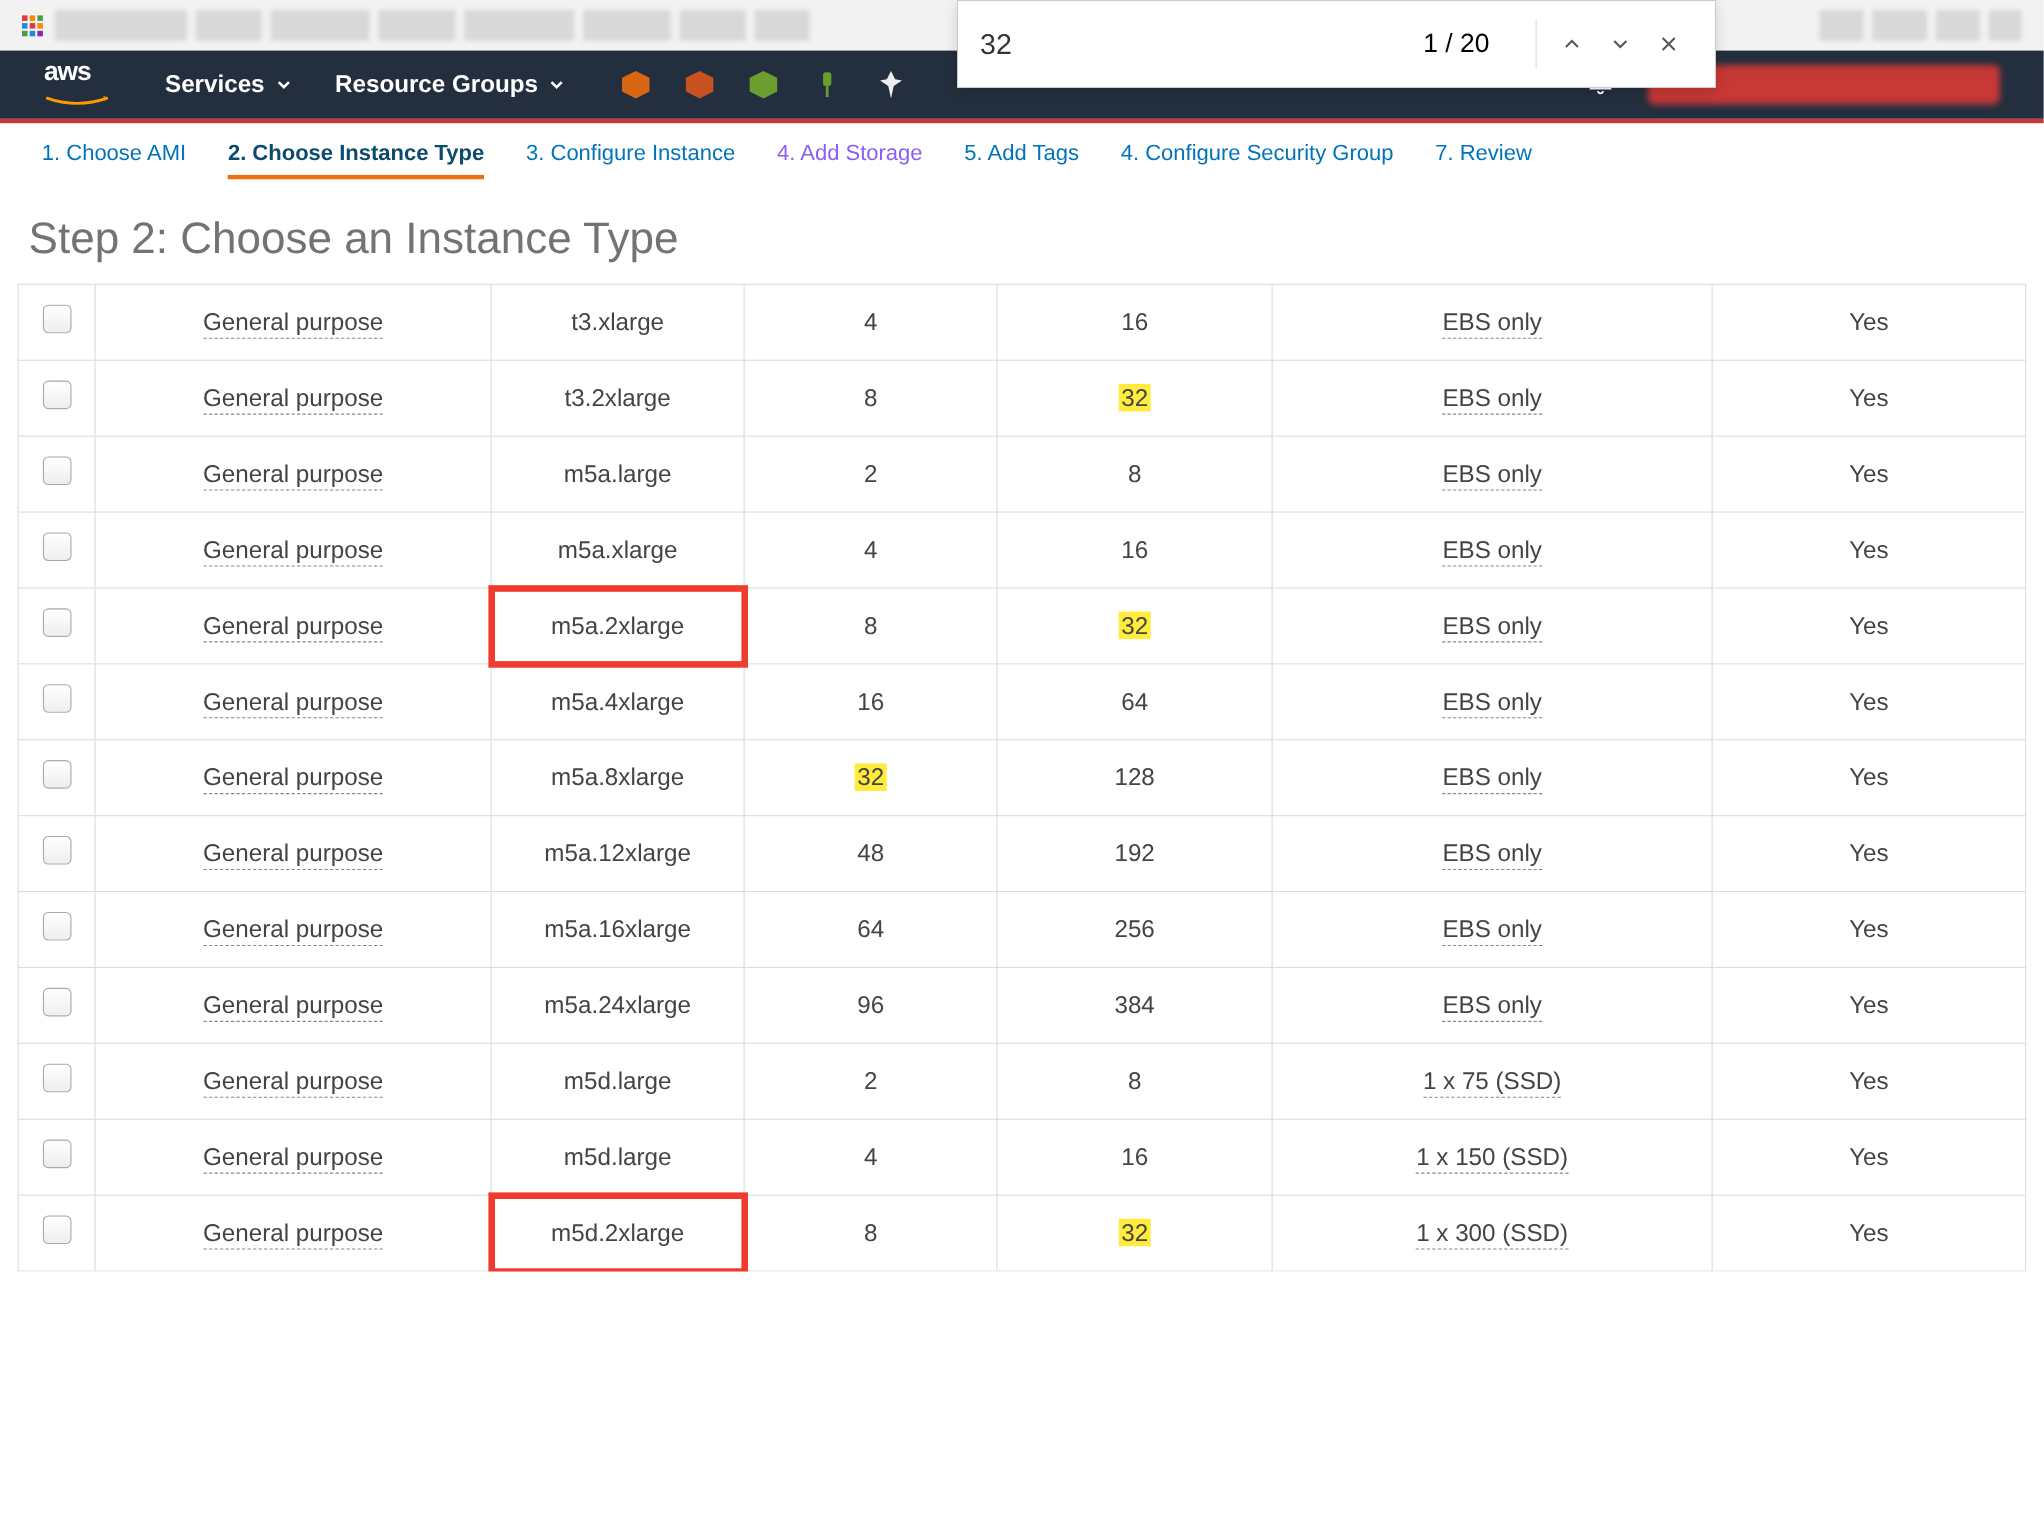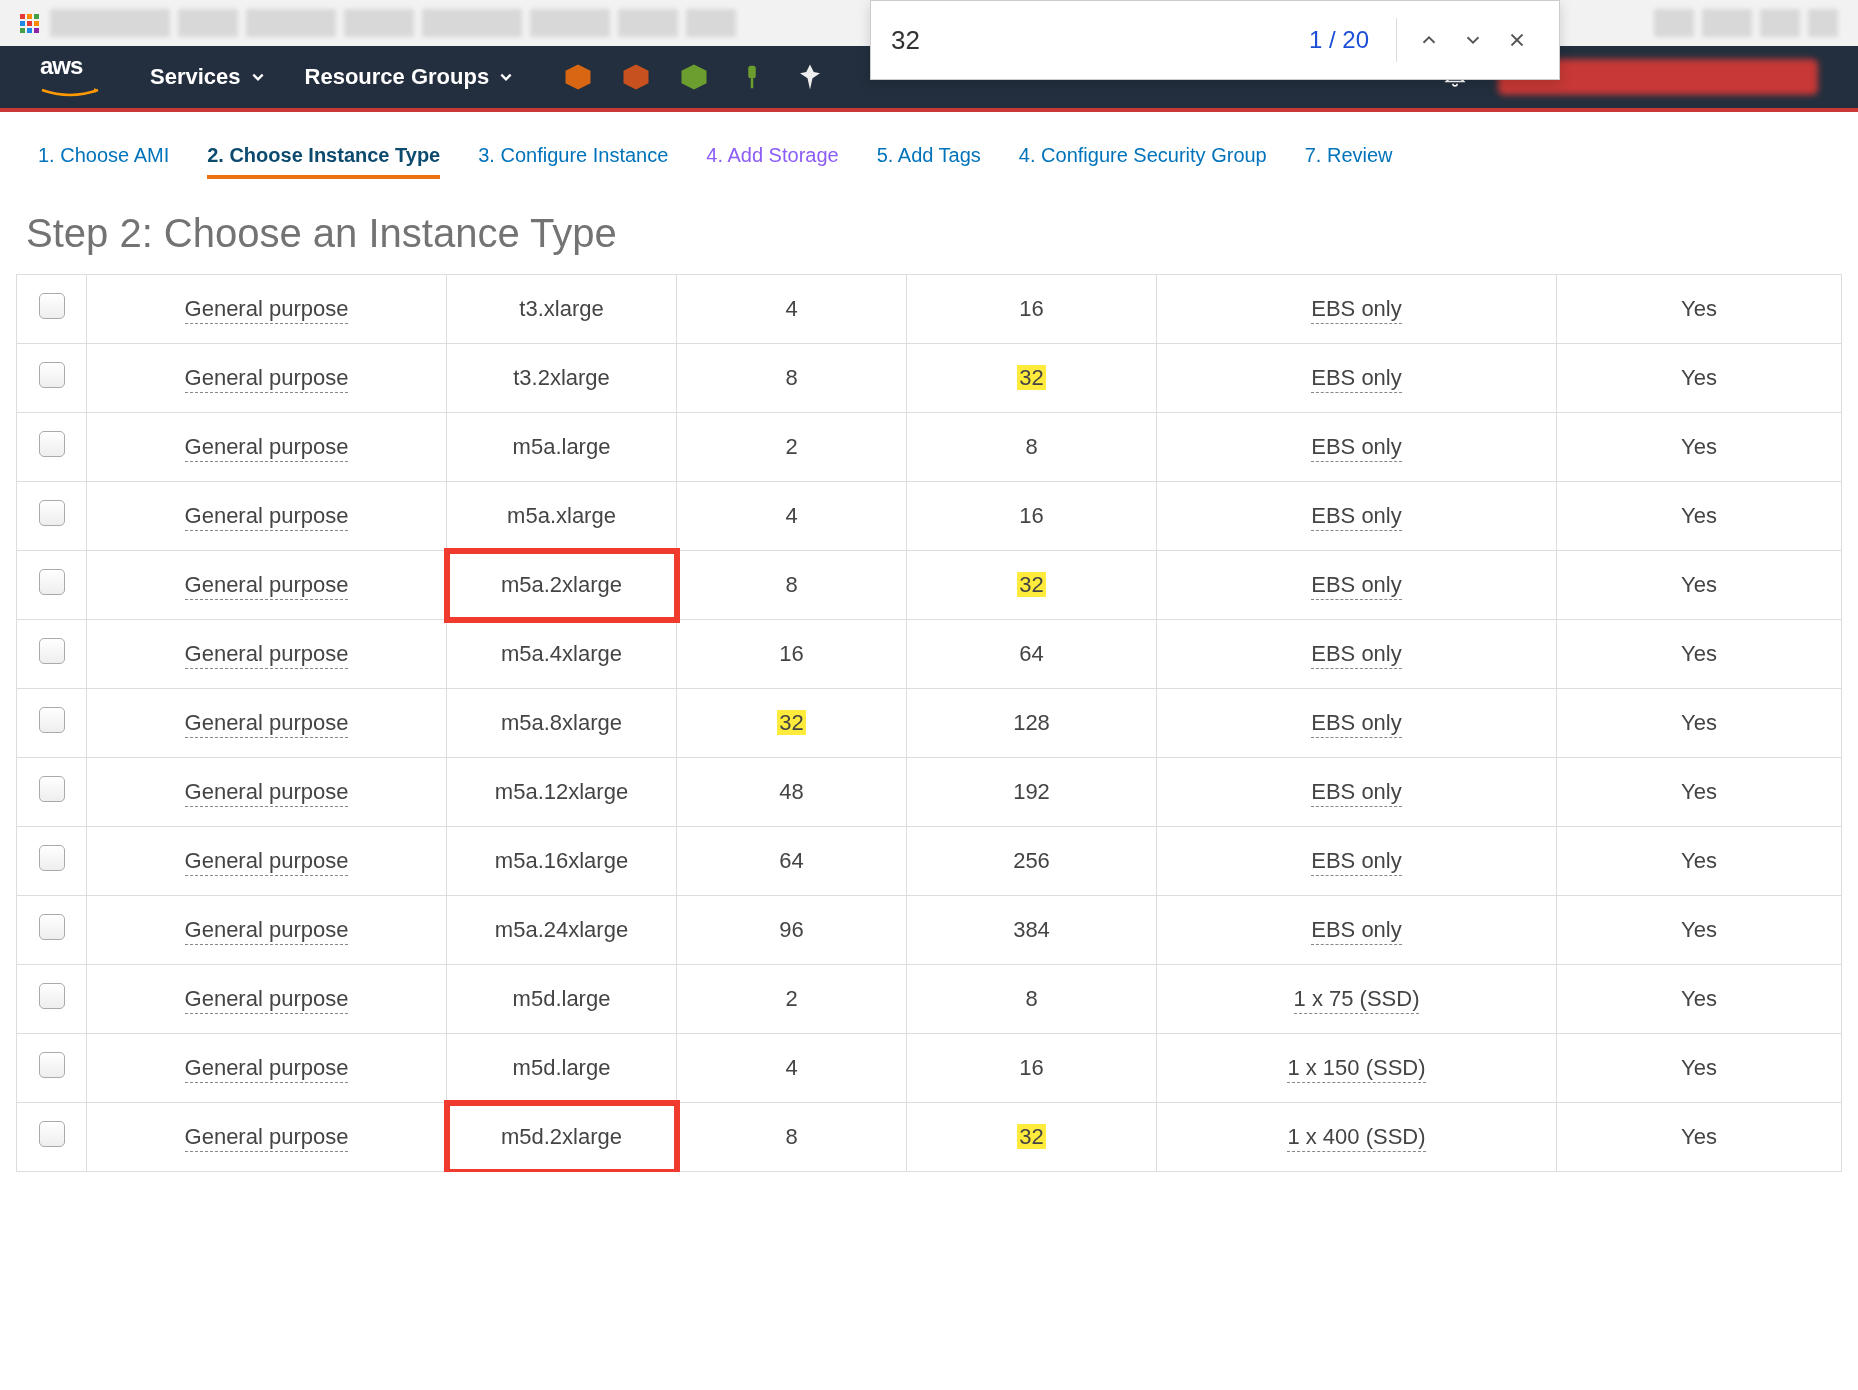--- a/index.html
+++ b/index.html
@@ -7,21 +7,21 @@
   
   
   .browser-strip { height: 46px; background: #f2f2f2; display: flex; align-items: center; padding: 0 20px; gap: 8px; }
   .dots { display: flex; flex-wrap: wrap; width: 22px; gap: 2px; }
   .dots span { width: 5px; height: 5px; }
   .blur-block { height: 28px; background: #d8d8d8; border-radius: 2px; filter: blur(2px); }
   
   
   .find-bar { position: absolute; top: 0; left: 870px; width: 690px; height: 80px; background: #fff; border: 1px solid #ccc; box-shadow: 0 4px 12px rgba(0,0,0,0.15); display: flex; align-items: center; padding: 0 20px; z-index: 100; }
   .find-input { flex: 1; border: none; outline: none; font-size: 26px; color: #333; }
-  .find-count { font-size: 24px; color: #1d4ed8; margin-right: 17px; }
+  .find-count { font-size: 24px; color: #000000; margin-right: 32px; }
   .find-sep { width: 1px; height: 44px; background: #ddd; margin: 0 10px; }
   .find-btn { width: 44px; height: 44px; display: flex; align-items: center; justify-content: center; cursor: pointer; color: #555; }
   .find-btn svg { width: 22px; height: 22px; stroke: currentColor; stroke-width: 2; fill: none; }
   
   
   .aws-header { height: 62px; background: #232f3e; display: flex; align-items: center; padding: 0 40px; color: #fff; position: relative; }
   .aws-logo { margin-right: 50px; }
   .aws-logo-text { font-size: 24px; font-weight: 700; letter-spacing: -1px; }
   .aws-smile { width: 60px; height: 10px; margin-top: -4px; }
   .nav-item { display: flex; align-items: center; gap: 10px; margin-right: 40px; font-size: 22px; font-weight: 700; cursor: pointer; }
@@ -30,21 +30,21 @@
   .toolbar-icons { display: flex; gap: 28px; align-items: center; margin-left: 10px; }
   .tb-icon { width: 30px; height: 30px; display: flex; align-items: center; justify-content: center; }
   .spacer { flex: 1; }
   .bell { position: relative; margin-right: 30px; }
   .bell svg { width: 26px; height: 26px; stroke: #fff; stroke-width: 1.5; fill: none; }
   .bell-dot { position: absolute; top: -2px; right: -4px; width: 10px; height: 10px; border-radius: 50%; background: #0073bb; }
   .acct-blur { width: 320px; height: 36px; background: #c73836; border-radius: 6px; filter: blur(3px); }
   .red-stripe { position: absolute; left: 0; right: 0; bottom: -4px; height: 4px; background: #c73836; }
   
   
-  .wizard { display: flex; gap: 38px; padding: 36px 38px 14px; border-bottom: none; }
+  .wizard { display: flex; gap: 38px; padding: 20px 38px 14px; border-bottom: none; }
   .wiz-step { color: #0073bb; font-size: 20px; cursor: pointer; padding-bottom: 8px; }
   .wiz-step.active { color: #0c4a6e; font-weight: 700; border-bottom: 4px solid #ec7211; }
   .wiz-step.disabled { color: #8b5cf6; cursor: default; }
   
   
   .heading { font-size: 40px; font-weight: 400; color: #737373; padding: 18px 26px 18px; }
   
   
   .tbl { width: calc(100% - 32px); margin: 0 16px; border-collapse: collapse; table-layout: fixed; }
   .tbl td { border: 1px solid #ddd; padding: 18px 10px; text-align: center; font-size: 22px; color: #444; vertical-align: middle; }
@@ -293,17 +293,17 @@
         <td class="mem">16</td>
         <td class="stor"><span class="dotted">1 x 150 (SSD)</span></td>
         <td class="ipv6">Yes</td>
       </tr>
       <tr>
         <td class="chk"><span class="checkbox"></span></td>
         <td class="fam"><span class="dotted">General purpose</span></td>
         <td class="type red-box">m5d.2xlarge</td>
         <td class="vcpu">8</td>
         <td class="mem"><span class="hl">32</span></td>
-        <td class="stor"><span class="dotted">1 x 400 (SSD)</span></td>
+        <td class="stor"><span class="dotted">1 x 300 (SSD)</span></td>
         <td class="ipv6">Yes</td>
       </tr>
     </tbody>
 </table>
 
 </body></html>

